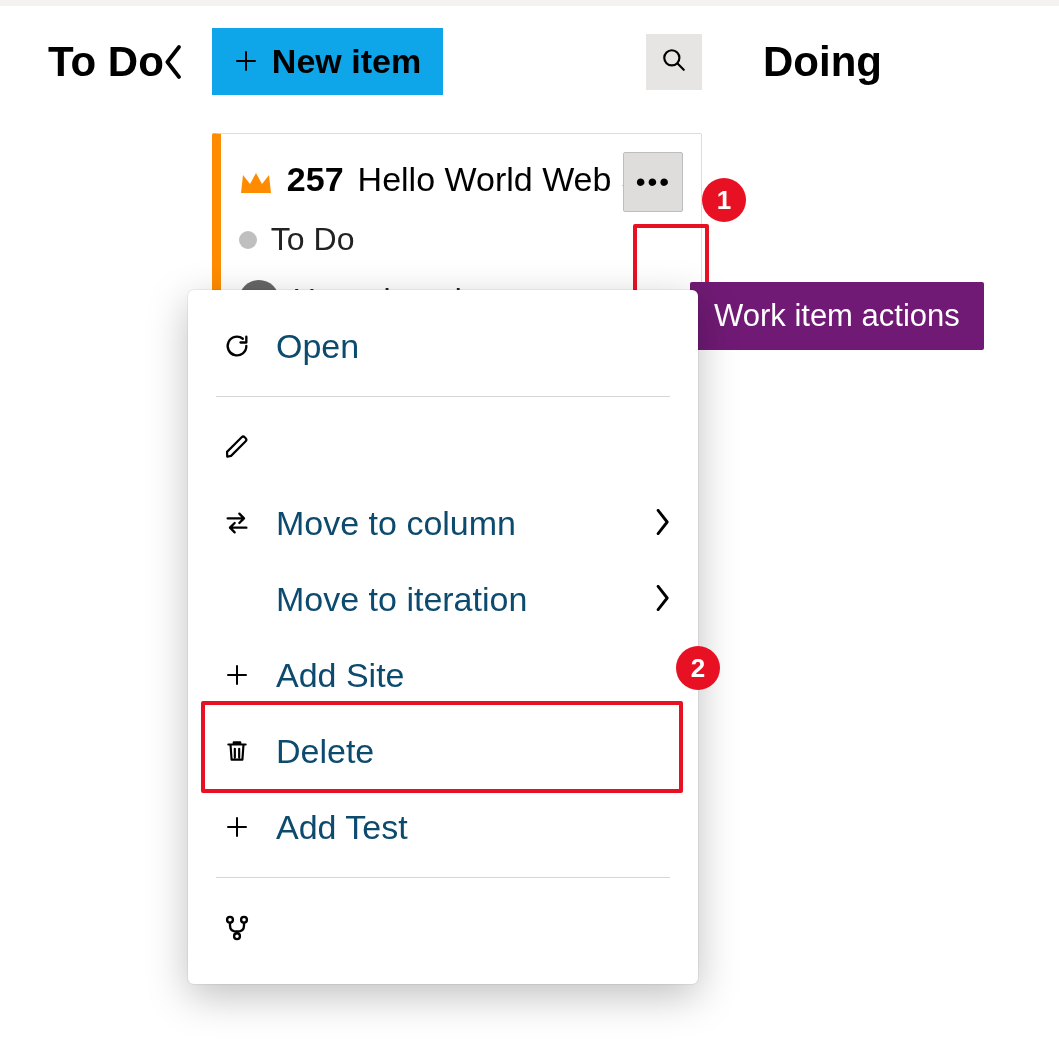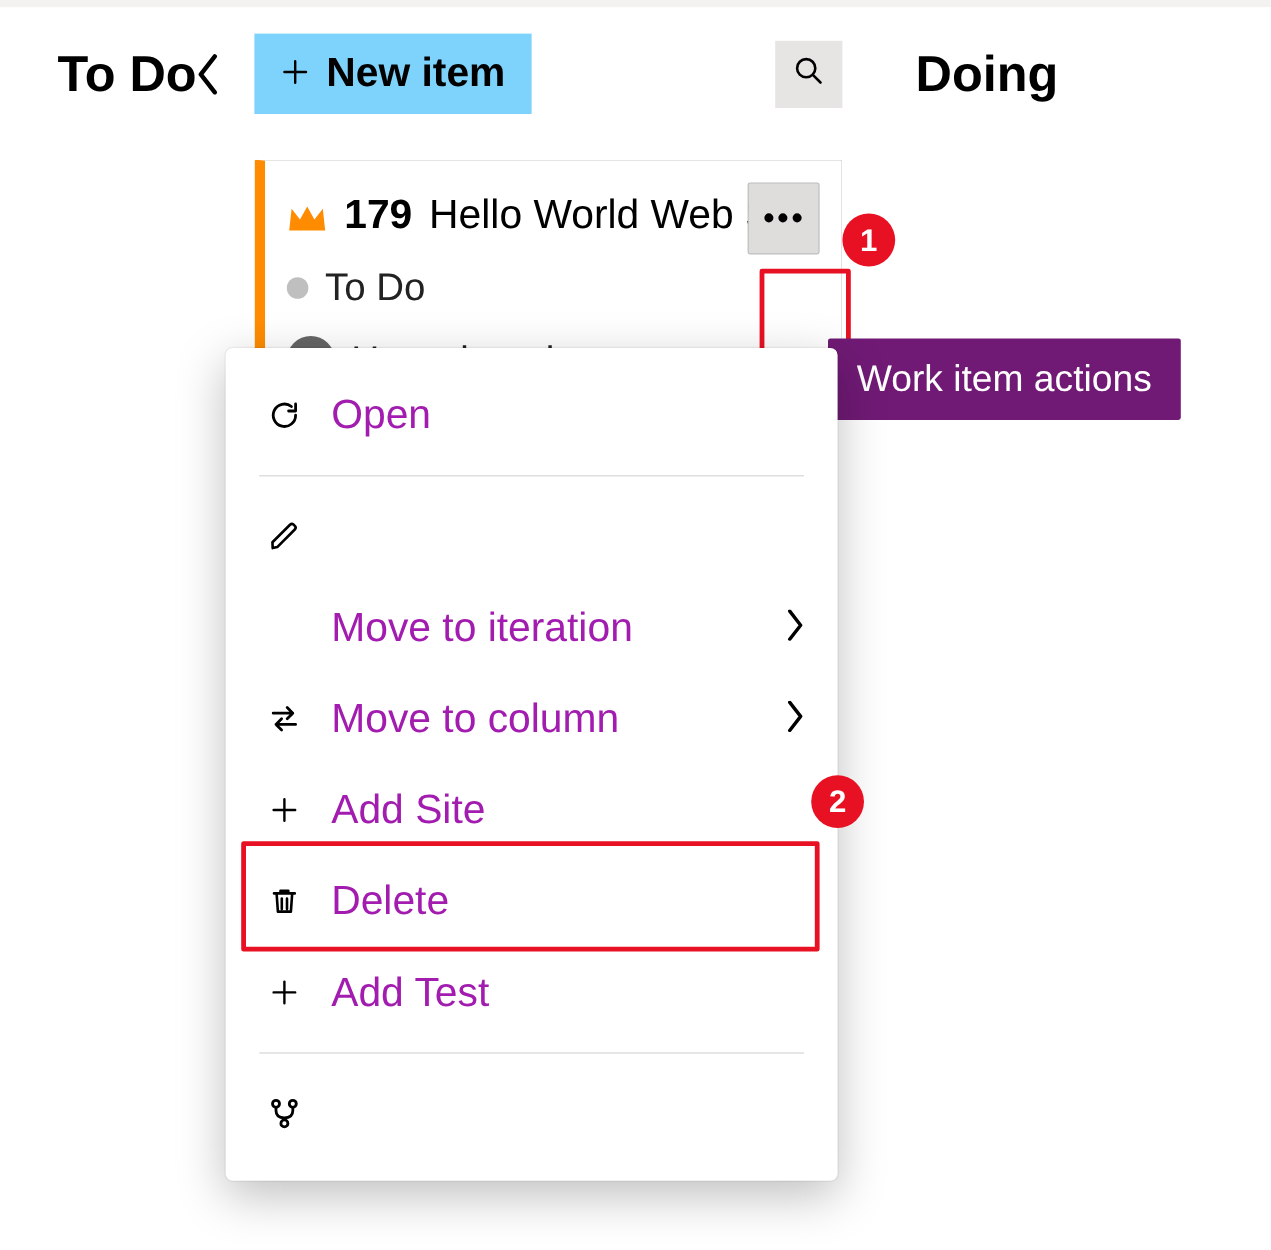--- a/index.html
+++ b/index.html
@@ -43,21 +43,21 @@
 
   .new-item-bar {
     display: flex;
     align-items: center;
     gap: 14px;
   }
   .new-item-btn {
     display: inline-flex;
     align-items: center;
     gap: 14px;
-    background: #7dd3fc;
+    background: #0ea5e9;
     padding: 14px 22px;
     font-size: 34px;
     font-weight: 700;
     color: #000;
     cursor: pointer;
   }
   .icon-btn {
     width: 56px; height: 56px;
     display: inline-flex;
     align-items: center;
@@ -142,21 +142,21 @@
   }
 
   .context-menu {
     position: absolute;
     background: #fff;
     border-radius: 6px;
     box-shadow: 0 12px 40px rgba(0,0,0,0.25), 0 0 0 1px rgba(0,0,0,0.05);
     width: 510px;
     padding: 18px 0;
     font-size: 34px;
-    color: #a21caf;
+    color: #0c4a6e;
   }
   .menu-item {
     display: flex;
     align-items: center;
     height: 76px;
     padding: 0 28px;
     cursor: pointer;
   }
   .menu-item .mi-icon { width: 42px; display:flex; align-items:center; justify-content:center; color:#333; }
   .menu-item .mi-label { margin-left: 18px; flex:1; }
@@ -213,21 +213,21 @@
         </div>
       </div>
 
       <div class="card">
         <div class="card-top">
           <span class="crown-icon">
             <svg width="34" height="28" viewBox="0 0 34 28">
                 <path d="M2 24 L4 6 L11 15 L17 4 L23 15 L30 6 L32 24 Z" fill="#ff8c00"></path>
               </svg>
           </span>
-          <span class="card-id">179</span>
+          <span class="card-id">257</span>
           <span class="card-title">Hello World Web Site</span>
         </div>
         <div class="card-line">
           <span class="state-dot"></span>
           <span>To Do</span>
         </div>
         <div class="card-line">
           <span class="avatar-unassigned">
             <svg width="22" height="22" viewBox="0 0 24 24">
                 <circle cx="12" cy="8" r="4" fill="#fff"></circle>
@@ -275,43 +275,43 @@
   </div>
   <div class="menu-sep"></div>
   <div class="menu-item">
     <span class="mi-icon">
       <svg width="26" height="26" viewBox="0 0 24 24">
           <path d="M3 21l3.5-.8L20 6.7a2 2 0 0 0 0-2.8l-.9-.9a2 2 0 0 0-2.8 0L2.8 16.5 3 21z" fill="none" stroke="#000" stroke-width="2" stroke-linejoin="round"></path>
         </svg>
     </span>
   </div>
   <div class="menu-item">
+    <span class="mi-icon">
+      <svg width="28" height="28" viewBox="0 0 24 24">
+          <path d="M4 8h14m0 0-4-4m4 4-4 4M20 16H6m0 0 4 4m-4-4 4-4" fill="none" stroke="#000" stroke-width="2" stroke-linecap="round" stroke-linejoin="round"></path>
+        </svg>
+    </span>
+    <span class="mi-label">Move to column</span>
+    <span class="mi-chevron">
+      <svg width="16" height="26" viewBox="0 0 12 20">
+          <path d="M3 1l7 9-7 9" stroke="#000" stroke-width="2.2" fill="none" stroke-linecap="round" stroke-linejoin="round"></path>
+        </svg>
+    </span>
+  </div>
+  <div class="menu-item">
     <span class="mi-icon"></span>
     <span class="mi-label">Move to iteration</span>
     <span class="mi-chevron">
       <svg width="16" height="26" viewBox="0 0 12 20">
           <path d="M3 1l7 9-7 9" stroke="#000" stroke-width="2.2" fill="none" stroke-linecap="round" stroke-linejoin="round"></path>
         </svg>
     </span>
   </div>
   <div class="menu-item">
     <span class="mi-icon">
-      <svg width="28" height="28" viewBox="0 0 24 24">
-          <path d="M4 8h14m0 0-4-4m4 4-4 4M20 16H6m0 0 4 4m-4-4 4-4" fill="none" stroke="#000" stroke-width="2" stroke-linecap="round" stroke-linejoin="round"></path>
-        </svg>
-    </span>
-    <span class="mi-label">Move to column</span>
-    <span class="mi-chevron">
-      <svg width="16" height="26" viewBox="0 0 12 20">
-          <path d="M3 1l7 9-7 9" stroke="#000" stroke-width="2.2" fill="none" stroke-linecap="round" stroke-linejoin="round"></path>
-        </svg>
-    </span>
-  </div>
-  <div class="menu-item">
-    <span class="mi-icon">
       <svg width="24" height="24" viewBox="0 0 24 24">
           <path d="M12 3v18M3 12h18" stroke="#000" stroke-width="2" stroke-linecap="round"></path>
         </svg>
     </span>
     <span class="mi-label">Add Site</span>
   </div>
   <div class="menu-item">
     <span class="mi-icon">
       <svg width="26" height="26" viewBox="0 0 24 24">
           <path d="M4 6h16M9 6V4h6v2m-9 0 1 14h10l1-14M10 10v8m4-8v8" fill="none" stroke="#000" stroke-width="2" stroke-linecap="round" stroke-linejoin="round"></path>

